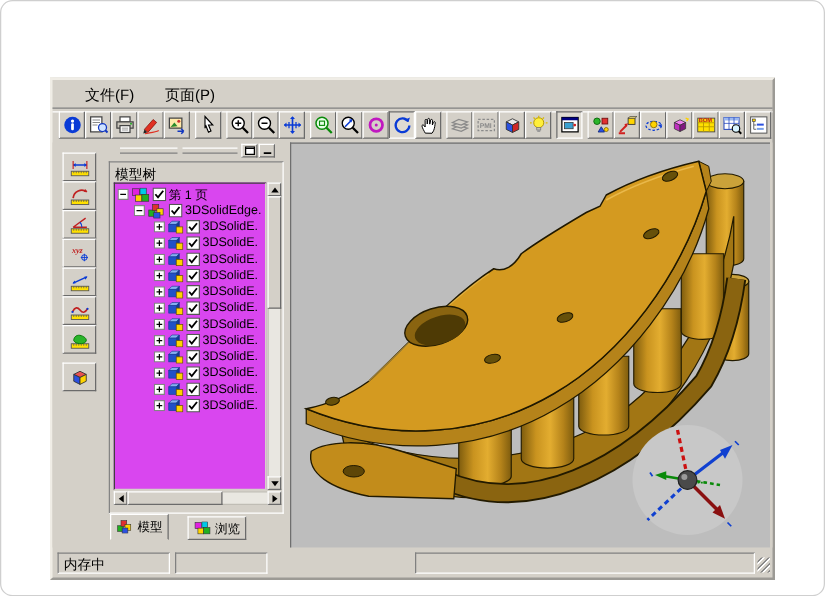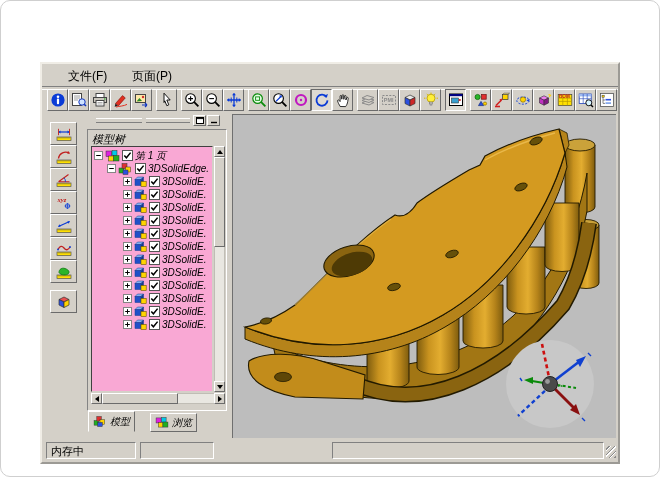--- a/index.html
+++ b/index.html
@@ -18,29 +18,29 @@
   .tbtn{position:absolute;top:1px;width:21px;height:22px;background:#d4d0c8;box-sizing:border-box;
         border:1px solid;border-color:#fff #6b6b6b #6b6b6b #fff;
         display:flex;align-items:center;justify-content:center;}
   .tbtn.pressed{border-color:#6b6b6b #fff #fff #6b6b6b;background:#dedad2;}
   .vbtn{position:absolute;left:8px;width:27px;height:23px;background:#d4d0c8;box-sizing:border-box;
         border:1px solid;border-color:#fff #6b6b6b #6b6b6b #fff;
         display:flex;align-items:center;justify-content:center;}
   
   .client{position:absolute;left:0;top:50px;width:576px;height:324px;background:#d4d0c8;}
   
-  .tree-panel{position:absolute;left:44px;top:0;width:142px;height:324px;font-style:italic;}
+  .tree-panel{position:absolute;left:44px;top:0;width:142px;height:324px;}
   .gripline{position:absolute;height:3px;border-top:1px solid #fff;border-bottom:1px solid #808080;}
   .hbtn{position:absolute;width:13px;height:11px;background:#d4d0c8;box-sizing:border-box;
         border:1px solid;border-color:#fff #6b6b6b #6b6b6b #fff;
         display:flex;align-items:center;justify-content:center;}
   .panel-box{position:absolute;left:1px;top:15px;width:140px;height:282px;background:#d4d0c8;
              box-sizing:border-box;border:1px solid;border-color:#848484 #fff #fff #848484;}
   .panel-title{position:absolute;left:4px;top:2px;font-size:11px;color:#000;}
-  .tree-white{position:absolute;left:3px;top:16px;width:122px;height:246px;background:#f9a8d4;
+  .tree-white{position:absolute;left:3px;top:16px;width:122px;height:246px;background:#d946ef;
               box-sizing:border-box;border:1px solid;border-color:#404040 #d4d0c8 #d4d0c8 #404040;
               overflow:hidden;}
   .trow{display:flex;align-items:center;height:13px;gap:2px;white-space:nowrap;}
   .tlabel{font-size:10px;color:#000;}
   .vscroll{position:absolute;left:126px;top:16px;width:11px;height:246px;background:#e9e7e1;
            box-sizing:border-box;border:1px solid #c0bdb5;}
   .hscroll{position:absolute;left:3px;top:263px;width:134px;height:11px;background:#e9e7e1;
            box-sizing:border-box;border:1px solid #c0bdb5;}
   .sbtn{position:absolute;width:11px;height:11px;background:#d4d0c8;box-sizing:border-box;
         border:1px solid;border-color:#fff #6b6b6b #6b6b6b #fff;

